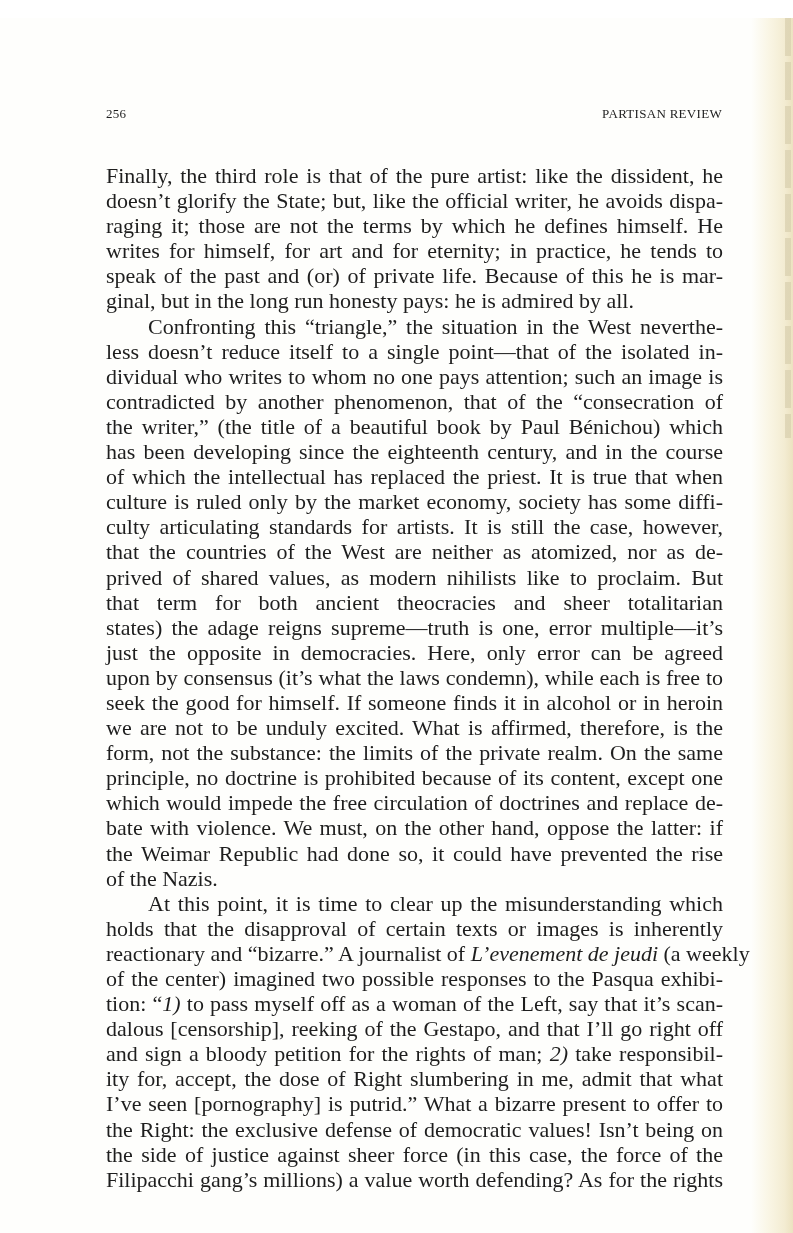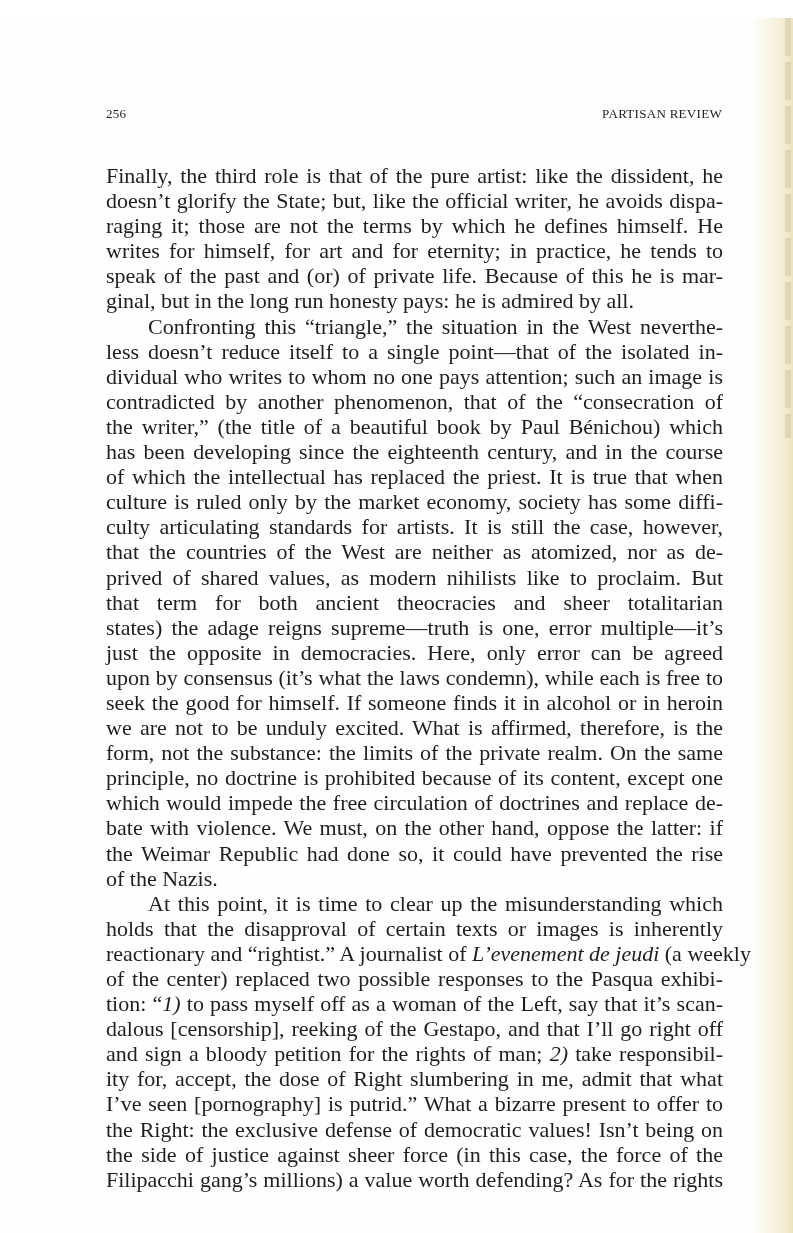--- a/index.html
+++ b/index.html
@@ -80,22 +80,22 @@
     <span class="line">we are not to be unduly excited. What is affirmed, therefore, is the</span>
     <span class="line">form, not the substance: the limits of the private realm. On the same</span>
     <span class="line">principle, no doctrine is prohibited because of its content, except one</span>
     <span class="line">which would impede the free circulation of doctrines and replace de-</span>
     <span class="line">bate with violence. We must, on the other hand, oppose the latter: if</span>
     <span class="line">the Weimar Republic had done so, it could have prevented the rise</span>
     <span class="line last">of the Nazis.</span>
 
     <span class="line indent">At this point, it is time to clear up the misunderstanding which</span>
     <span class="line">holds that the disapproval of certain texts or images is inherently</span>
-    <span class="line"><span>reactionary and “rightist.” A journalist of </span><em>L’evenement de jeudi</em><span> (a weekly</span></span>
-    <span class="line">of the center) replaced two possible responses to the Pasqua exhibi-</span>
+    <span class="line"><span>reactionary and “bizarre.” A journalist of </span><em>L’evenement de jeudi</em><span> (a weekly</span></span>
+    <span class="line">of the center) imagined two possible responses to the Pasqua exhibi-</span>
     <span class="line"><span>tion: “</span><em>1)</em><span> to pass myself off as a woman of the Left, say that it’s scan-</span></span>
     <span class="line">dalous [censorship], reeking of the Gestapo, and that I’ll go right off</span>
     <span class="line"><span>and sign a bloody petition for the rights of man; </span><em>2)</em><span> take responsibil-</span></span>
     <span class="line">ity for, accept, the dose of Right slumbering in me, admit that what</span>
     <span class="line">I’ve seen [pornography] is putrid.” What a bizarre present to offer to</span>
     <span class="line">the Right: the exclusive defense of democratic values! Isn’t being on</span>
     <span class="line">the side of justice against sheer force (in this case, the force of the</span>
     <span class="line">Filipacchi gang’s millions) a value worth defending? As for the rights</span>
   </div>
 </div>

